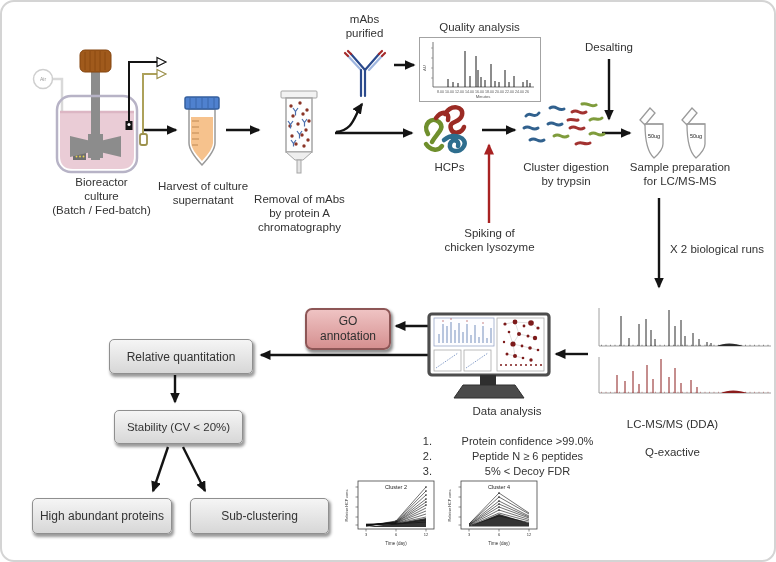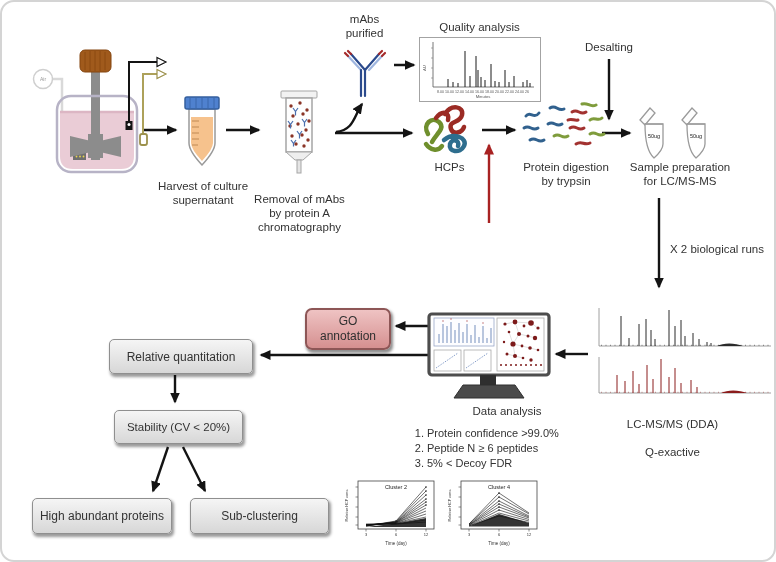--- a/index.html
+++ b/index.html
@@ -8,21 +8,21 @@
   .abs{position:absolute;}
   .lbl{white-space:pre-line;text-align:center;font-size:11.5px;line-height:14px;color:#333;}
   .lbl-left{white-space:pre-line;text-align:left;font-size:11.5px;line-height:17px;color:#333;}
   .gray-box{background:linear-gradient(#f5f5f5,#d7d7d7);border:1px solid #8f8f8f;border-radius:5px;
             box-shadow:1.5px 2.5px 3px rgba(0,0,0,.4);display:flex;align-items:center;justify-content:center;
             font-size:12px;color:#333;text-align:center;}
   .go-box{background:linear-gradient(#efc3c3,#d59090);border:2px solid #8d5656;border-radius:7px;
           box-shadow:1.5px 2.5px 3px rgba(0,0,0,.45);display:flex;align-items:center;justify-content:center;
           font-size:12px;color:#303030;text-align:center;white-space:pre-line;line-height:15px;}
   .panel{background:#fff;border:1px solid #a3a3a3;}
-  ol.criteria{margin:0;padding-left:20px;font-size:11px;line-height:15px;color:#333;}
+  ol.criteria{margin:8px;padding-left:20px;font-size:11px;line-height:15px;color:#333;text-align:center;}
   svg text{font-family:"Liberation Sans",sans-serif;}
 </style>
 </head>
 <body>
 
 <div id="canvas">
 
   <svg class="abs" style="left:0;top:0" width="776" height="562">
     <defs>
       <marker id="mb" markerUnits="userSpaceOnUse" markerWidth="12" markerHeight="10" refX="9.5" refY="5" orient="auto">
@@ -76,20 +76,23 @@
         <line x1="75" y1="8" x2="75" y2="26"></line>
     </g>
     <path d="M99,80 V18 H127" stroke="#141414" stroke-width="2" fill="none"></path>
     <rect x="95.5" y="77" width="7" height="9" fill="#141414"></rect>
       <circle cx="99" cy="80.5" r="1.5" fill="#fff"></circle>
     <path d="M113,92 V30 H127" stroke="#ada15a" stroke-width="2" fill="none"></path>
     <rect x="110" y="90" width="7" height="11" rx="2" fill="#fff" stroke="#9c914c" stroke-width="1.8"></rect>
     <polygon points="127,13.5 136,18 127,22.5" fill="#fff" stroke="#141414" stroke-width="1.2"></polygon>
     <polygon points="127,25.5 136,30 127,34.5" fill="#fff" stroke="#9c914c" stroke-width="1.2"></polygon>
   </svg>
+  <div class="abs lbl" style="left:37px;top:173px;width:125px">Bioreactor
+culture
+(Batch / Fed-batch)</div>
 
   <svg class="abs" style="left:178px;top:93px" width="44" height="76" viewBox="0 0 44 76">
     <path d="M9,14 H35 V48 Q35,56 22,70 Q9,56 9,48 Z" fill="#fff" stroke="#9a9a9a" stroke-width="1.5"></path>
     <path d="M11,22 H33 V48 Q33,54 22,66 Q11,54 11,48 Z" fill="#f6c28d"></path>
     <g stroke="#c08a55" stroke-width="1">
       <line x1="12" y1="26" x2="19" y2="26"></line>
         <line x1="12" y1="32" x2="19" y2="32"></line>
       <line x1="12" y1="38" x2="19" y2="38"></line>
         <line x1="12" y1="44" x2="19" y2="44"></line>
         <line x1="12" y1="50" x2="18" y2="50"></line>
@@ -213,21 +216,21 @@
       <path d="M52,10 C58,6 60,14 66,10" stroke="#a23230"></path>
       <path d="M50,26 C56,22 58,30 64,26" stroke="#a23230"></path>
       <path d="M48,18 C52,16 54,19 58,18" stroke="#a23230"></path>
       <path d="M70,18 C74,14 78,20 82,16" stroke="#7f9c3c"></path>
       <path d="M62,2 C68,0 70,6 76,3" stroke="#7f9c3c"></path>
       <path d="M70,32 C76,28 78,36 84,32" stroke="#7f9c3c"></path>
       <path d="M34,34 C40,30 42,38 48,34" stroke="#7f9c3c"></path>
       <path d="M56,42 C62,38 64,44 70,41" stroke="#a23230"></path>
     </g>
   </svg>
-  <div class="abs lbl" style="left:510px;top:158px;width:108px">Protein digestion
+  <div class="abs lbl" style="left:510px;top:158px;width:108px">Cluster digestion
 by trypsin</div>
 
   <div class="abs lbl" style="left:565px;top:38px;width:84px">Desalting</div>
 
   <svg class="abs" style="left:632px;top:100px" width="86" height="58" viewBox="0 0 86 58">
     <g transform="translate(6,4)">
       <polygon points="0,14 10,2 15,7 5,19" fill="#fdfdfd" stroke="#9a9a9a" stroke-width="1.3"></polygon>
       <path d="M5,18 H23 V38 Q23,44 14,52 Q5,44 5,18 Z" fill="#fff" stroke="#9a9a9a" stroke-width="1.3"></path>
       <line x1="5" y1="18" x2="23" y2="18" stroke="#9a9a9a"></line>
       <text x="14" y="32" font-size="5.5" text-anchor="middle" fill="#222">50ug</text>
@@ -235,20 +238,22 @@
     <g transform="translate(48,4)">
       <polygon points="0,14 10,2 15,7 5,19" fill="#fdfdfd" stroke="#9a9a9a" stroke-width="1.3"></polygon>
       <path d="M5,18 H23 V38 Q23,44 14,52 Q5,44 5,18 Z" fill="#fff" stroke="#9a9a9a" stroke-width="1.3"></path>
       <line x1="5" y1="18" x2="23" y2="18" stroke="#9a9a9a"></line>
       <text x="14" y="32" font-size="5.5" text-anchor="middle" fill="#222">50ug</text>
     </g>
   </svg>
   <div class="abs lbl" style="left:622px;top:158px;width:112px">Sample preparation
 for LC/MS-MS</div>
 
+  <div class="abs lbl" style="left:435px;top:224px;width:105px">Spiking of
+chicken lysozyme</div>
 
   <div class="abs lbl-left" style="left:668px;top:222px;width:105px">
     <div>X 2 biological runs</div>
   </div>
 
   <svg class="abs" style="left:589px;top:302px" width="184" height="50" viewBox="0 0 184 50">
     <line x1="8" y1="4" x2="8" y2="42" stroke="#888" stroke-width="0.8"></line>
     <line x1="8" y1="42" x2="180" y2="42" stroke="#888" stroke-width="0.8"></line>
     <g stroke="#2a2a2a" stroke-width="1">
       <line x1="30" y1="42" x2="30" y2="12"></line>

